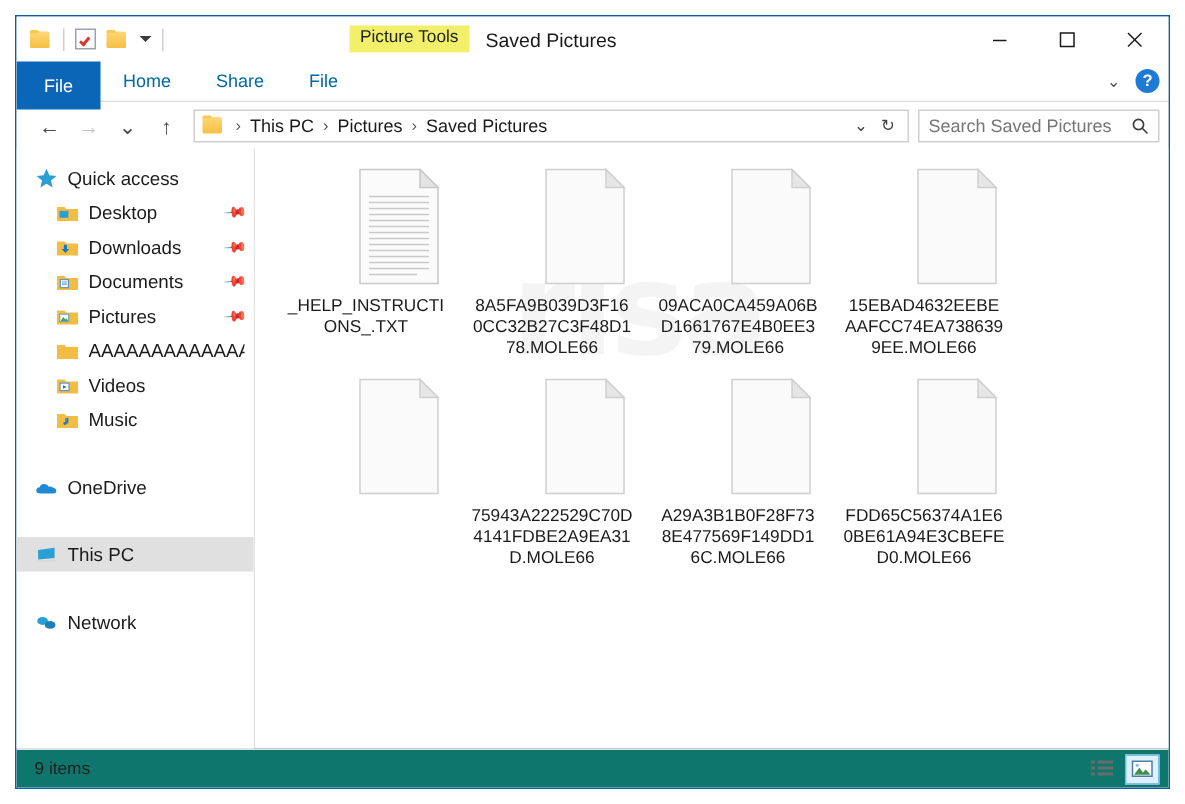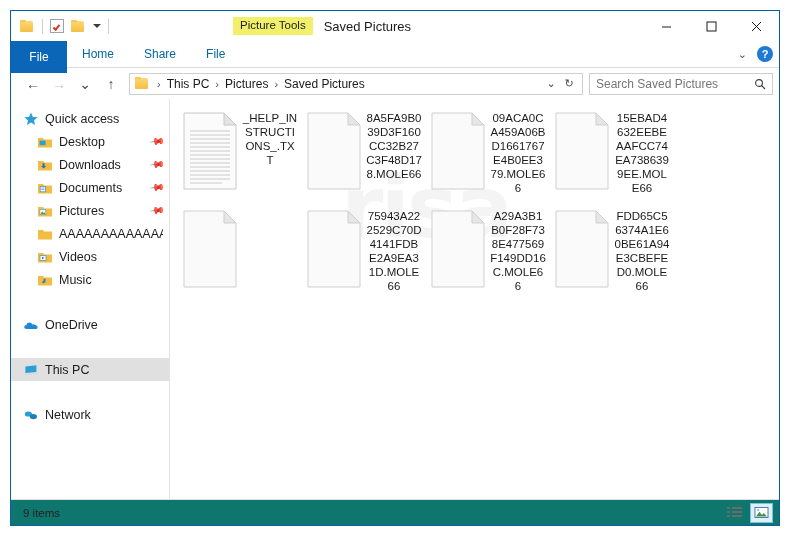--- a/index.html
+++ b/index.html
@@ -233,21 +233,21 @@
   .addr-caret, .addr-refresh {
     width: 18px;
     display: flex;
     align-items: center;
     justify-content: center;
     color: #444;
     font-size: 11px;
     flex: 0 0 auto;
   }
   .searchfield {
-    width: 184px;
+    width: 161px;
     height: 22px;
     border: 1px solid #cfcfcf;
     background: #fff;
     display: flex;
     align-items: center;
     padding: 0 6px;
     margin-left: 4px;
     box-sizing: border-box;
     flex: 0 0 auto;
   }
@@ -307,22 +307,22 @@
     display: flex;
     flex-wrap: wrap;
     padding: 8px 0 0 6px;
     position: relative;
     z-index: 2;
   }
   .fileitem {
     width: 120px;
     padding: 4px 2px 8px 2px;
     display: flex;
-    flex-direction: row;
-    align-items: flex-start;
+    flex-direction: column;
+    align-items: flex-end;
     cursor: default;
   }
   .doc-icon {
     width: 64px;
     height: 80px;
     position: relative;
     margin-bottom: 6px;
   }
   .doc-icon svg { display: block; }
   .fname {

